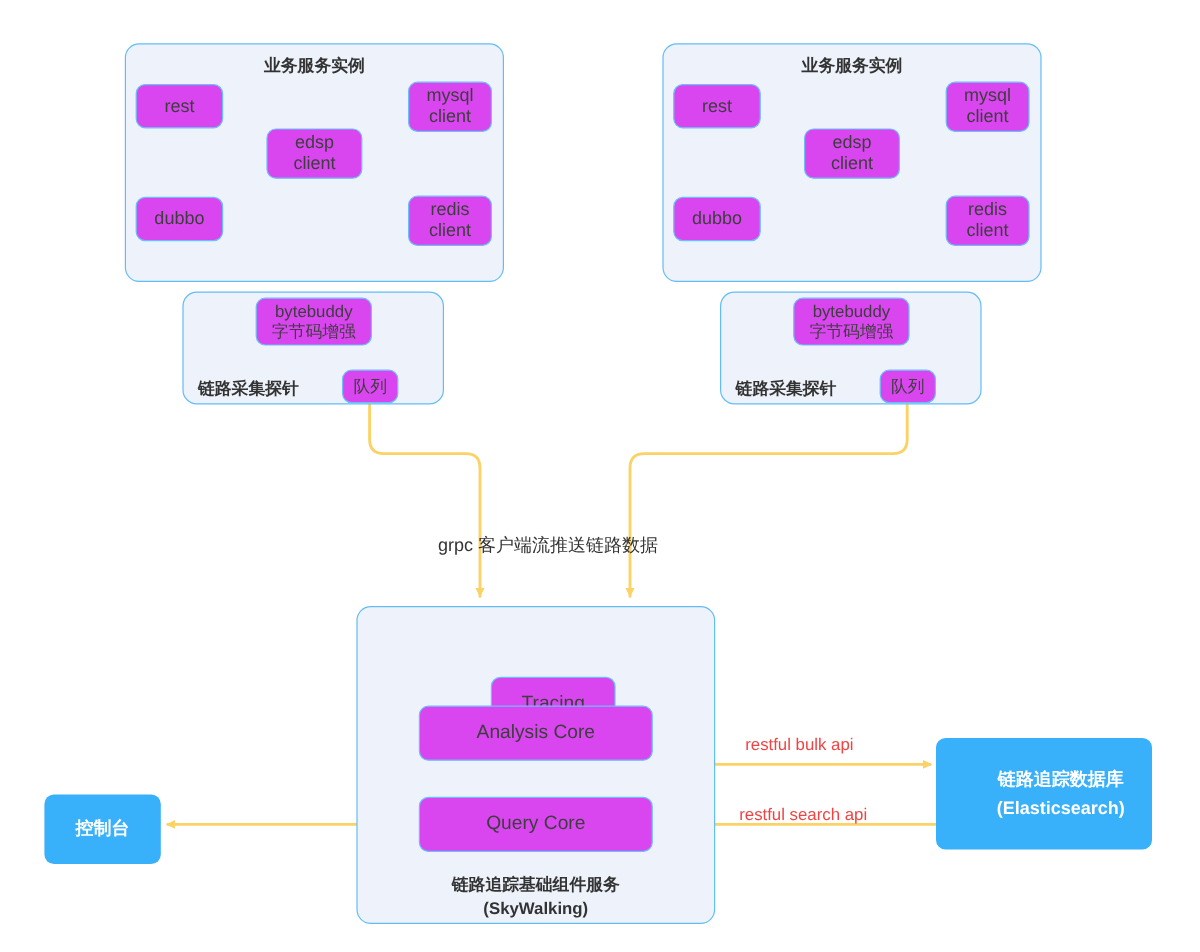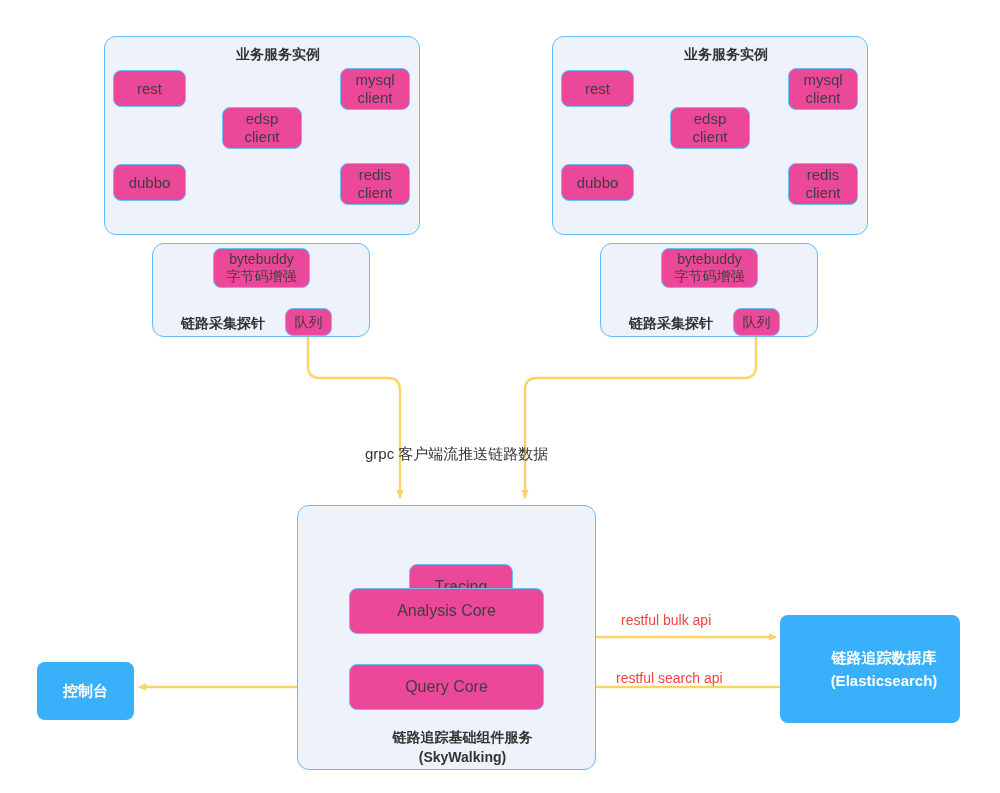--- a/index.html
+++ b/index.html
@@ -40,21 +40,21 @@
 
   
   .group-box {
     background: #eef3fb;
     border: 1.4px solid #63bdf5;
     border-radius: 12px;
   }
 
   
   .leaf-box {
-    background: #ec4899;
+    background: #d946ef;
     border: 1.4px solid #68c0f7;
     border-radius: 8px;
     color: #3e3e3e;
     font-size: 15px;
   }
 
   
   .solid-box {
     background: #38b0fa;
     border-radius: 8px;
@@ -63,21 +63,20 @@
     font-weight: 600;
   }
 
   .group-title {
     position: absolute;
     color: #333333;
     font-weight: bold;
     font-size: 14px;
     text-align: center;
     line-height: 1.45;
-    margin-left: 16px;
   }
 
   .edge-label {
     position: absolute;
     color: #ef4444;
     font-size: 14px;
     white-space: nowrap;
   }
 
   .big-label {
@@ -208,21 +207,21 @@
   <div class="node leaf-box" style="left:349px; top:588px; width:195px; height:46px; font-size:16px;">
     <span>Analysis Core</span>
   </div>
   <div class="node leaf-box" style="left:349px; top:664px; width:195px; height:46px; font-size:16px;">
     <span>Query Core</span>
   </div>
 
   <div class="group-title two-line" style="left:297px; top:727px; width:299px;">链路追踪基础组件服务
 (SkyWalking)</div>
 
-  <div class="node solid-box two-line" style="left:780px; top:615px; width:180px; height:108px; font-size:15px; line-height:1.55;padding-left:28px;">
+  <div class="node solid-box two-line" style="left:780px; top:615px; width:180px; height:93px; font-size:15px; line-height:1.55;padding-left:28px;">
     <span class="two-line">链路追踪数据库
 (Elasticsearch)</span>
   </div>
 
   <div class="node solid-box" style="left:37px; top:662px; width:97px; height:58px; font-size:15px;">
     <span>控制台</span>
   </div>
 
   <div class="edge-label" style="left:621px; top:612px;">restful bulk api</div>
   <div class="edge-label" style="left:616px; top:670px;">restful search api</div>

